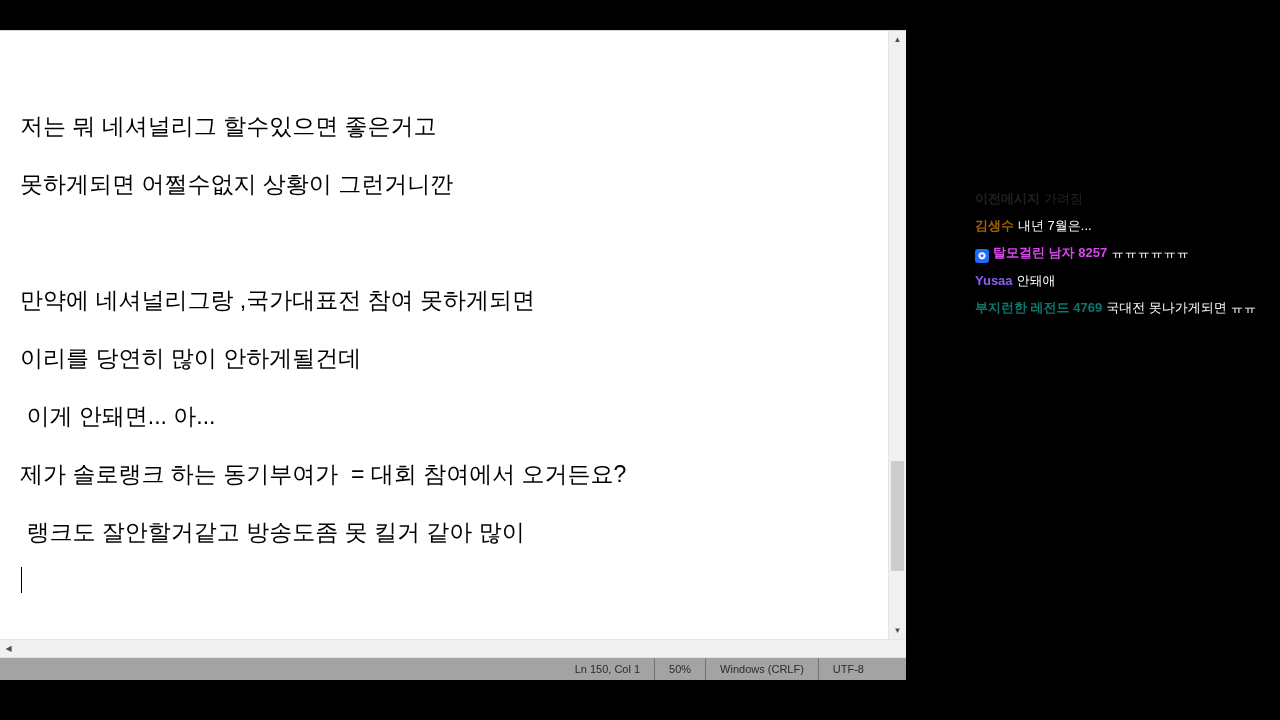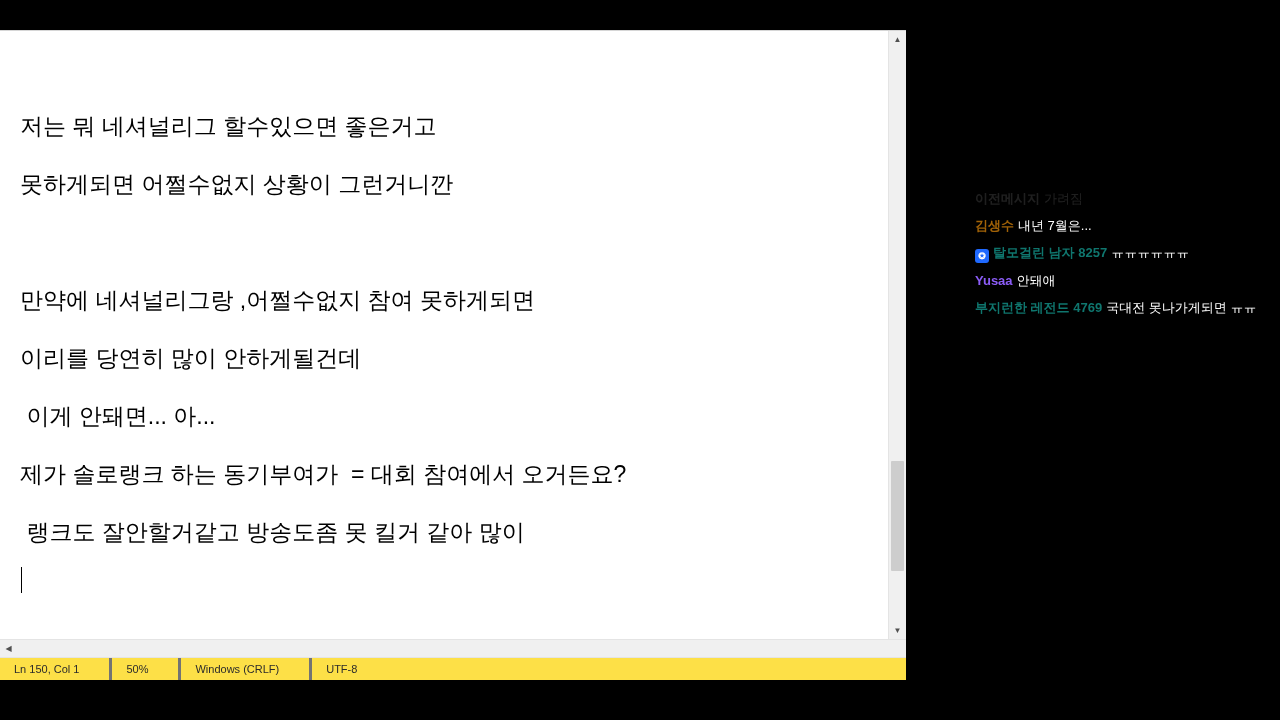--- a/index.html
+++ b/index.html
@@ -117,33 +117,33 @@
     color: #505050;
     font-size: 8px;
     line-height: 17px;
     text-align: center;
   }
 
   
   #status-bar {
     height: 22px;
     flex: 0 0 22px;
-    background: #fde047;
+    background: #a3a3a3;
     border-top: 1px solid #e4e4e4;
     display: flex;
     align-items: center;
+    justify-content: flex-end;
     font-size: 11px;
     color: #2b2b2b;
-    gap: 16px;
   }
   .status-cell {
     padding: 0 14px;
     height: 22px;
     line-height: 22px;
-    border-left: 3px solid #737373;
+    border-left: 1px solid #737373;
     white-space: nowrap;
   }
   .status-cell.first { border-left: none; }
   #status-pad { width: 28px; height: 22px; }
 
   
   #chat-panel {
     position: absolute;
     left: 975px;
     top: 170px;
@@ -190,21 +190,21 @@
 <div id="screen">
 
   <div id="editor-window">
 
     <div id="editor-body">
 
       <div id="text-area">
         <div class="doc-line">저는 뭐 네셔널리그 할수있으면 좋은거고</div>
         <div class="doc-line">못하게되면 어쩔수없지 상황이 그런거니깐</div>
         <div class="doc-line blank"> </div>
-        <div class="doc-line">만약에 네셔널리그랑 ,어쩔수없지 참여 못하게되면</div>
+        <div class="doc-line">만약에 네셔널리그랑 ,국가대표전 참여 못하게되면</div>
         <div class="doc-line">이리를 당연히 많이 안하게될건데</div>
         <div class="doc-line"> 이게 안돼면... 아...</div>
         <div class="doc-line">제가 솔로랭크 하는 동기부여가  = 대회 참여에서 오거든요?</div>
         <div class="doc-line"> 랭크도 잘안할거같고 방송도좀 못 킬거 같아 많이</div>
         <div id="caret"></div>
       </div>
 
       <div id="vscroll">
         <div class="scroll-arrow up">▲</div>
         <div id="vthumb"></div>
@@ -231,21 +231,21 @@
 
     <div class="chat-msg faded">
       <span class="chat-name">이전메시지</span><span class="chat-text">가려짐</span>
     </div>
 
     <div class="chat-msg">
       <span class="chat-name" style="color:#a16207">김생수</span><span class="chat-text">내년 7월은...</span>
     </div>
 
     <div class="chat-msg">
-      <span class="badge mod">✪</span><span class="chat-name" style="color:#0f766e">탈모걸린 남자 8257</span><span class="chat-text">ㅠㅠㅠㅠㅠㅠ</span>
+      <span class="badge mod">✪</span><span class="chat-name" style="color:#d946ef">탈모걸린 남자 8257</span><span class="chat-text">ㅠㅠㅠㅠㅠㅠ</span>
     </div>
 
     <div class="chat-msg">
       <span class="chat-name" style="color:#8b5cf6">Yusaa</span><span class="chat-text">안돼애</span>
     </div>
 
     <div class="chat-msg">
       <span class="chat-name" style="color:#0f766e">부지런한 레전드 4769</span><span class="chat-text">국대전 못나가게되면 ㅠㅠ</span>
     </div>
 

